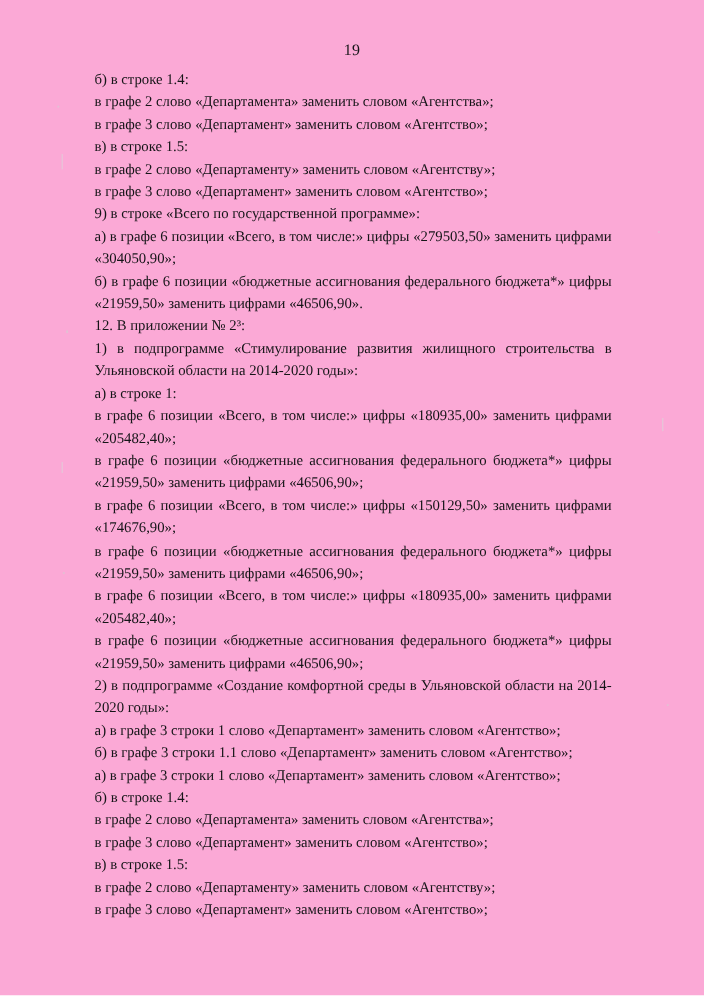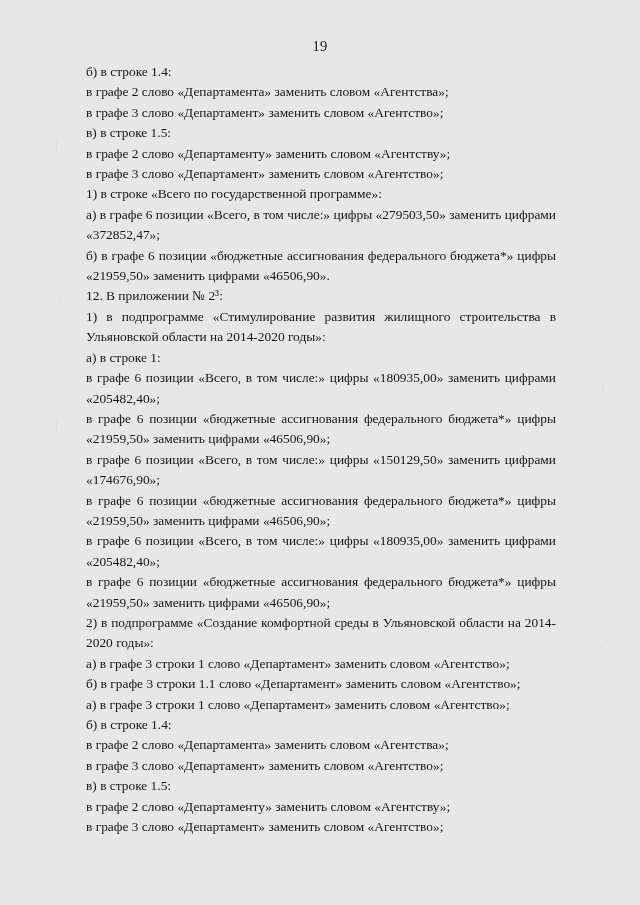--- a/index.html
+++ b/index.html
@@ -14,21 +14,21 @@
     color: #17171a;
     overflow: hidden;
     position: relative;
   }
   .page {
     position: relative;
     width: 640px;
     height: 905px;
     box-sizing: border-box;
     padding: 0;
-    background: #e5e5e5;
+    background: #f9a8d4;
     filter: contrast(1.02);
   }
   .page-number {
     position: absolute;
     top: 38px;
     left: 0;
     width: 640px;
     text-align: center;
     font-size: 14.5px;
     letter-spacing: 0.3px;
@@ -74,22 +74,22 @@
 
   <div class="page-number">19</div>
 
   <div class="body-text">
     <p class="p-indent-wide">б) в строке 1.4:</p>
     <p class="noindent">в графе 2 слово «Департамента» заменить словом «Агентства»;</p>
     <p class="noindent">в графе 3 слово «Департамент» заменить словом «Агентство»;</p>
     <p class="p-indent-wide">в) в строке 1.5:</p>
     <p class="noindent">в графе 2 слово «Департаменту» заменить словом «Агентству»;</p>
     <p class="noindent">в графе 3 слово «Департамент» заменить словом «Агентство»;</p>
-    <p class="p-indent-wide">1) в строке «Всего по государственной программе»:</p>
-    <p class="p-indent-wide">а) в графе 6 позиции «Всего, в том числе:» цифры «279503,50» заменить цифрами «372852,47»;</p>
+    <p class="p-indent-wide">9) в строке «Всего по государственной программе»:</p>
+    <p class="p-indent-wide">а) в графе 6 позиции «Всего, в том числе:» цифры «279503,50» заменить цифрами «304050,90»;</p>
     <p class="p-indent-wide">б) в графе 6 позиции «бюджетные ассигнования федерального бюджета*» цифры «21959,50» заменить цифрами «46506,90».</p>
     <p class="p-indent-wide">12. В приложении № 2³:</p>
     <p class="p-indent-wide">1) в подпрограмме «Стимулирование развития жилищного строительства в Ульяновской области на 2014-2020 годы»:</p>
     <p class="p-indent-wide">а) в строке 1:</p>
     <p class="p-indent-wide">в графе 6 позиции «Всего, в том числе:» цифры «180935,00» заменить цифрами «205482,40»;</p>
     <p class="p-indent-wide">в графе 6 позиции «бюджетные ассигнования федерального бюджета*» цифры «21959,50» заменить цифрами «46506,90»;</p>
     <p class="p-indent-wide">в графе 6 позиции «Всего, в том числе:» цифры «150129,50» заменить цифрами «174676,90»;</p>
     <p class="p-indent-wide">в графе 6 позиции «бюджетные ассигнования федерального бюджета*» цифры «21959,50» заменить цифрами «46506,90»;</p>
     <p class="p-indent-wide">в графе 6 позиции «Всего, в том числе:» цифры «180935,00» заменить цифрами «205482,40»;</p>
     <p class="p-indent-wide">в графе 6 позиции «бюджетные ассигнования федерального бюджета*» цифры «21959,50» заменить цифрами «46506,90»;</p>

